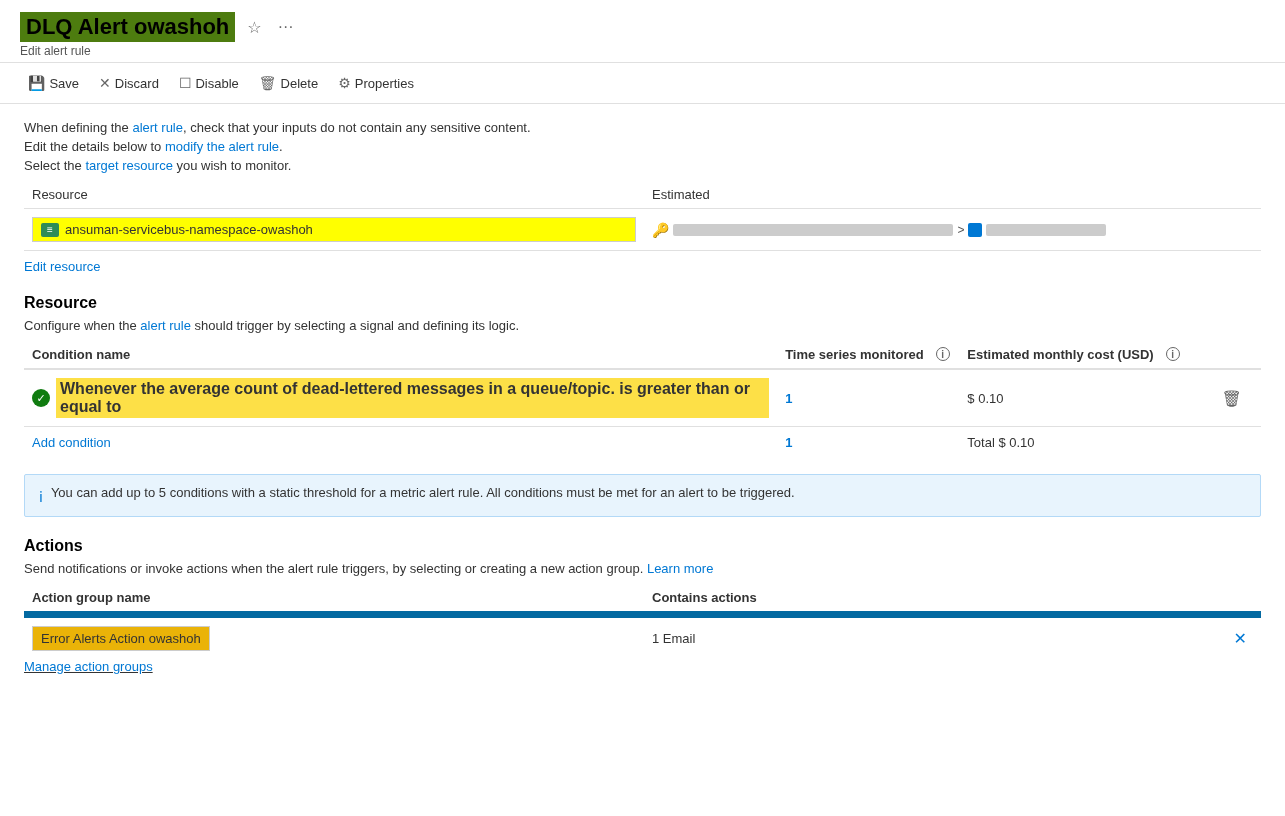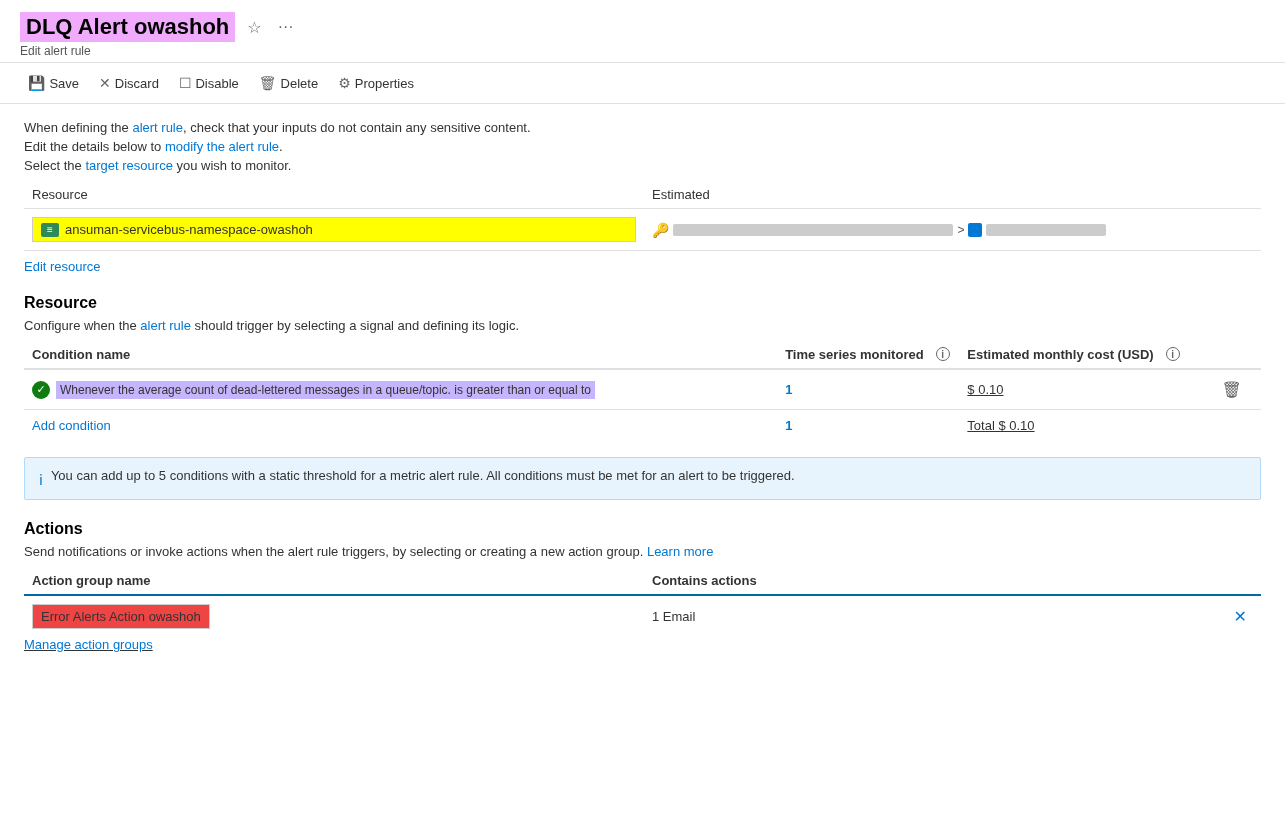--- a/index.html
+++ b/index.html
@@ -3,21 +3,21 @@
   <meta charset="utf-8">
   <style>
     * { box-sizing: border-box; margin: 0; padding: 0; }
     body { font-family: 'Segoe UI', Arial, sans-serif; font-size: 13px; color: #333; background: #fff; }
 
     .page { width: 1285px; min-height: 816px; overflow-y: auto; }
 
     
     .header { padding: 12px 20px 4px 20px; border-bottom: 1px solid #e0e0e0; }
     .header-title-row { display: flex; align-items: center; gap: 8px; }
-    .header-title { font-size: 22px; font-weight: 700; background: #f0abfc; padding: 2px 6px; color: #000; }
+    .header-title { font-size: 22px; font-weight: 700; background: #4d7c0f; padding: 2px 6px; color: #000; }
     .header-icon-btn { background: none; border: none; cursor: pointer; color: #666; font-size: 16px; padding: 2px 4px; }
     .header-subtitle { font-size: 12px; color: #555; margin-top: 2px; }
 
     
     .toolbar { display: flex; align-items: center; gap: 4px; padding: 8px 20px; border-bottom: 1px solid #e0e0e0; }
     .toolbar-btn { display: flex; align-items: center; gap: 4px; background: none; border: none; cursor: pointer; color: #333; font-size: 13px; padding: 4px 8px; }
     .toolbar-btn .icon { font-size: 14px; color: #666; }
 
     
     .content { padding: 16px 24px; }
@@ -44,44 +44,44 @@
     .hierarchy-blurred { background: #ccc; border-radius: 2px; display: inline-block; height: 12px; }
     .hierarchy-separator { color: #555; }
     .hierarchy-blue-box { width: 14px; height: 14px; background: #0078d4; border-radius: 2px; display: inline-block; }
 
     
     .condition-table { width: 100%; border-collapse: collapse; margin-top: 8px; }
     .condition-table th { text-align: left; padding: 6px 8px; font-weight: 600; font-size: 13px; color: #333; border-bottom: 2px solid #e0e0e0; }
     .condition-table td { padding: 8px 8px; font-size: 13px; vertical-align: middle; }
     .condition-table .cond-col { width: 620px; }
     .condition-table .ts-col { width: 150px; }
-    .condition-table .cost-col { width: 200px; text-decoration: underline; }
+    .condition-table .cost-col { width: 200px; }
     .condition-table .del-col { width: 40px; text-align: center; }
 
     .condition-row-bg { background: #fff; border-bottom: 1px solid #e0e0e0; }
 
     .condition-name-cell { display: flex; align-items: center; gap: 6px; }
     .check-circle { width: 18px; height: 18px; background: #107c10; border-radius: 50%; display: flex; align-items: center; justify-content: center; color: #fff; font-size: 11px; flex-shrink: 0; }
 
-    .condition-text-highlight { background: #c4b5fd; padding: 2px 4px; font-size: 12px; }
+    .condition-text-highlight { background: #fde047; padding: 2px 4px; font-size: 16px; font-weight: bold; }
 
     .ts-value { color: #0078d4; font-weight: 600; }
 
     .info-box { background: #e8f4fd; border: 1px solid #b3d9f7; border-radius: 2px; padding: 10px 14px; margin-top: 16px; display: flex; align-items: flex-start; gap: 8px; font-size: 13px; color: #333; }
     .info-box-icon { color: #0078d4; font-size: 15px; flex-shrink: 0; margin-top: 1px; }
 
     
     .actions-table { width: 100%; border-collapse: collapse; margin-top: 8px; }
-    .actions-table th { text-align: left; padding: 6px 8px; font-weight: 600; font-size: 13px; color: #333; border-bottom: 2px solid #0369a1; }
+    .actions-table th { text-align: left; padding: 6px 8px; font-weight: 600; font-size: 13px; color: #333; border-bottom: 7px solid #0369a1; }
     .actions-table td { padding: 8px 8px; font-size: 13px; vertical-align: middle; }
     .actions-table .ag-col { width: 620px; }
     .actions-table .ca-col { width: auto; }
     .actions-table .x-col { width: 40px; text-align: center; }
 
-    .action-group-highlight { background: #ef4444; padding: 4px 8px; display: inline-block; border: 1px solid #ccc; }
+    .action-group-highlight { background: #eab308; padding: 4px 8px; display: inline-block; border: 1px solid #ccc; }
 
     .delete-btn { background: none; border: none; cursor: pointer; color: #666; font-size: 16px; padding: 2px 6px; }
     .close-btn { background: none; border: none; cursor: pointer; color: #0078d4; font-size: 16px; padding: 2px 6px; }
 
     .th-info { display: inline-flex; align-items: flex-start; gap: 12px; }
     .info-circle { display: inline-flex; align-items: center; justify-content: center; width: 14px; height: 14px; border-radius: 50%; border: 1px solid #666; color: #666; font-size: 10px; cursor: help; }
   </style>
 </head>
 <body>
 

